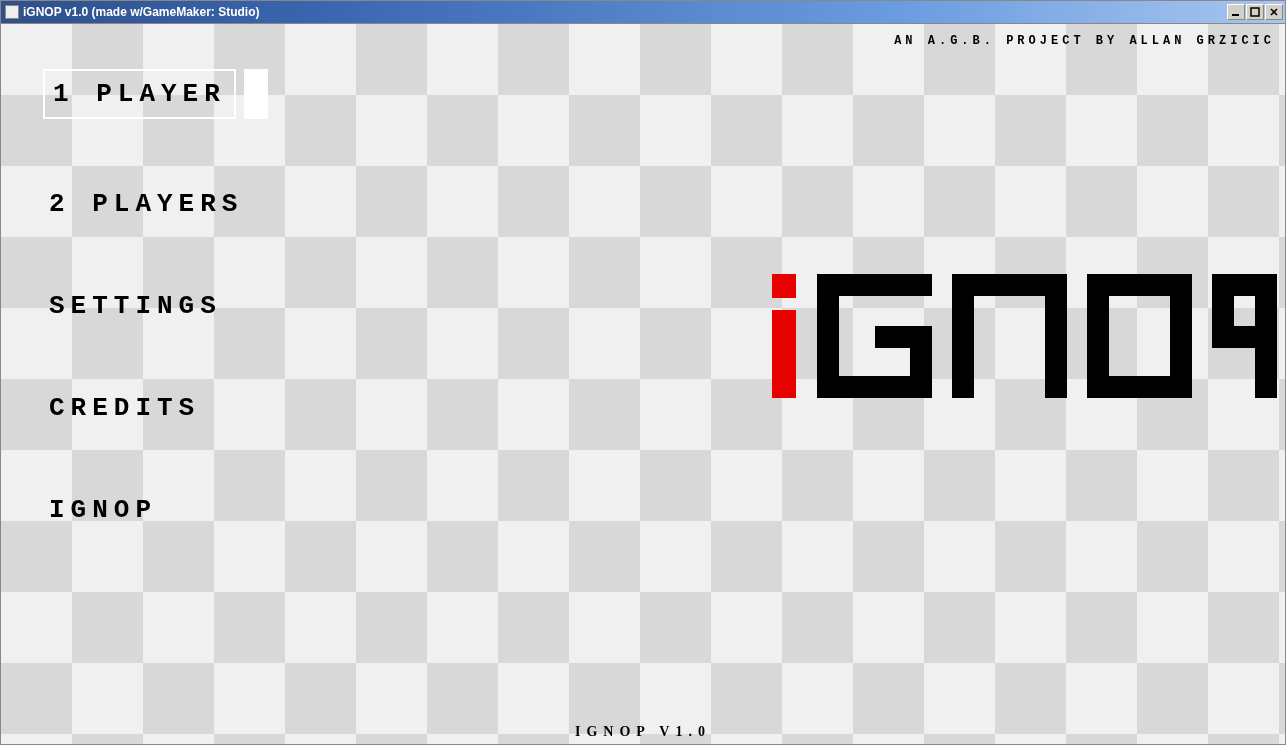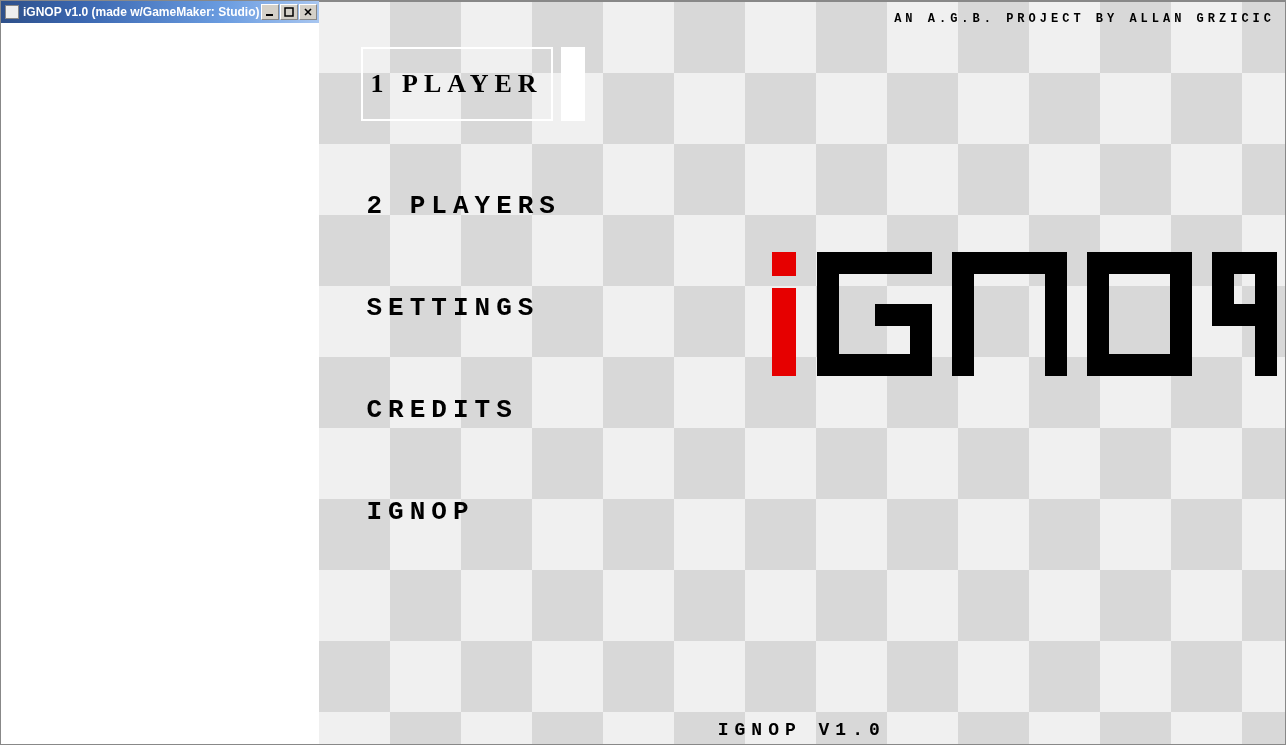--- a/index.html
+++ b/index.html
@@ -8,20 +8,21 @@
   height: 745px;
   overflow: hidden;
   font-family: "Courier New", monospace;
   background: #fff;
 }
 .window {
   width: 1286px;
   height: 745px;
   border: 1px solid #888;
   display: flex;
+  flex-direction: column;
 }
 .titlebar {
   height: 22px;
   background: linear-gradient(to right, #2E508A 0%, #3A66B0 25%, #6A9CE0 70%, #A8C6F0 100%);
   display: flex;
   align-items: center;
   color: #fff;
   font-family: Tahoma, sans-serif;
   font-size: 12px;
   font-weight: bold;
@@ -97,42 +98,42 @@
   font-weight: bold;
   margin-bottom: 68px;
   padding: 2px 6px;
   display: inline-block;
   white-space: nowrap;
   cursor: pointer;
 }
 .menu-item.selected {
   border: 2px solid #fff;
   background: transparent;
-  padding: 20px 8px;
-  font-family: Liberation Serif, serif;
+  padding: 8px 8px;
 }
 .menu-item.selected::after {
   content: '';
   position: absolute;
   right: -34px;
   top: -2px;
   bottom: -2px;
   width: 24px;
   background: #fff;
 }
 .footer {
   position: absolute;
   bottom: 4px;
   left: 0;
   right: 0;
   text-align: center;
-  font-size: 18px;
+  font-size: 14px;
   letter-spacing: 6px;
   color: #000;
   font-weight: bold;
+  font-family: Liberation Serif, serif;
 }
 .logo {
   position: absolute;
   right: 8px;
   top: 250px;
 }
 </style>
 </head>
 <body>
 

